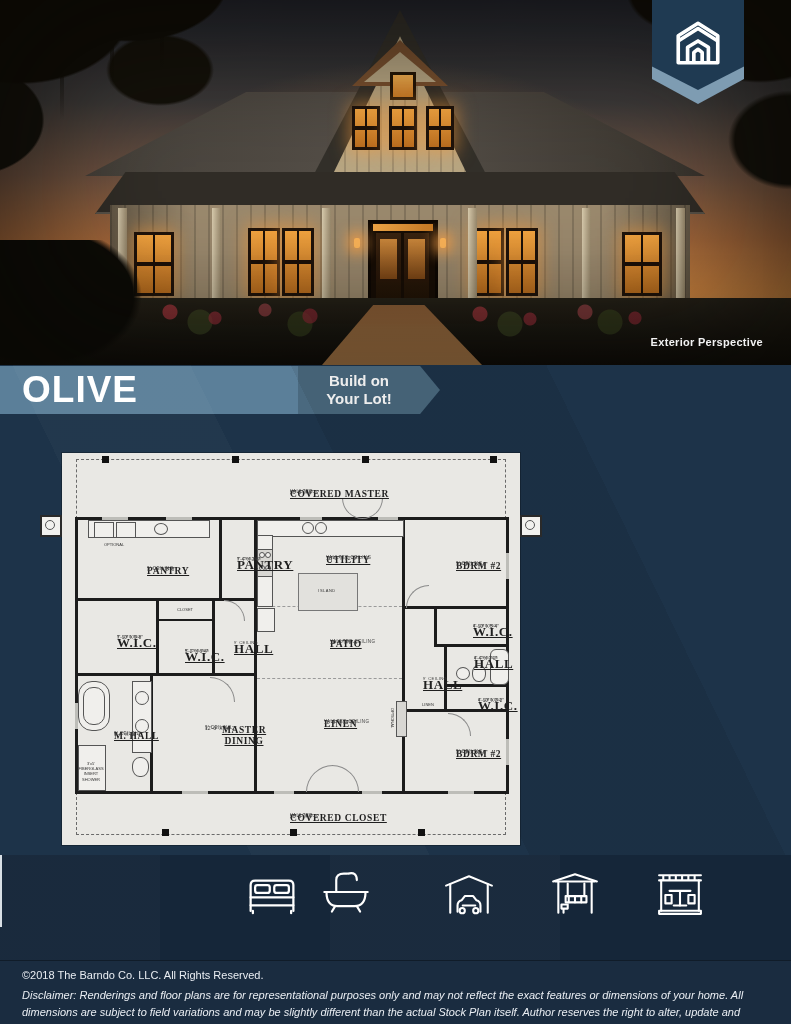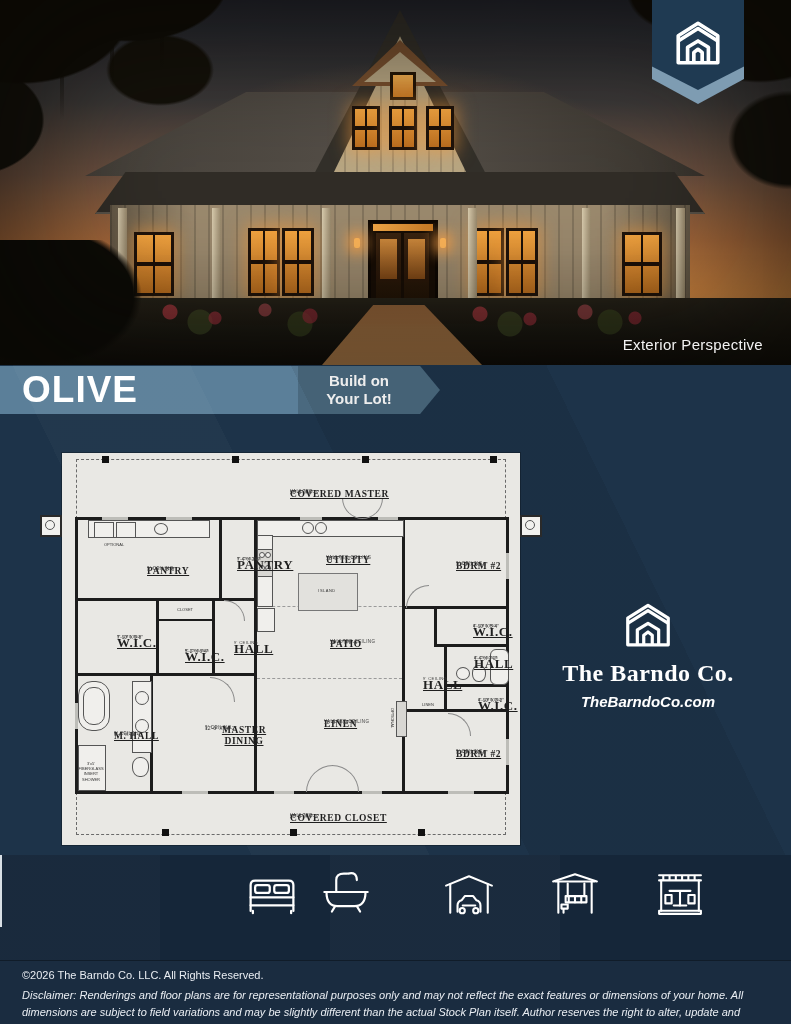--- a/index.html
+++ b/index.html
@@ -56,21 +56,21 @@
     radial-gradient(ellipse 160px 100px at 200px 30px,#0f0c06 60%,transparent 62%),
     radial-gradient(ellipse 120px 90px at 40px 170px,#12100a 60%,transparent 62%),
     radial-gradient(ellipse 90px 60px at 230px 120px,#14110a 55%,transparent 60%);}
   .moss{width:4px;background:linear-gradient(#0f0c06,rgba(15,12,6,0));}
   .tree-right{left:620px;top:-40px;width:200px;height:280px;background:
     radial-gradient(ellipse 140px 100px at 140px 60px,#100d07 60%,transparent 63%),
     radial-gradient(ellipse 90px 70px at 60px 30px,#100d07 55%,transparent 60%),
     radial-gradient(ellipse 100px 80px at 170px 180px,#12100a 55%,transparent 62%);}
   .bush-left{left:-40px;top:240px;width:200px;height:140px;background:radial-gradient(ellipse at 40% 40%,#0c0b07 55%,transparent 60%);}
   .vignette{left:0;top:0;width:791px;height:365px;box-shadow:inset 0 0 130px 40px rgba(8,7,4,.6);}
-  .photo-caption{right:28px;top:336px;color:#f2f2f2;font-size:15px;letter-spacing:.3px;}
+  .photo-caption{right:28px;top:336px;color:#f2f2f2;font-size:11px;letter-spacing:.3px;font-weight:bold;}
 
   
   .badge-under{left:652px;top:0;width:92px;height:104px;background:#7e9cb2;
     clip-path:polygon(0 0,100% 0,100% 76%,50% 100%,0 76%);}
   .badge{left:652px;top:0;width:92px;height:90px;background:#1f3a52;
     clip-path:polygon(0 0,100% 0,100% 74%,50% 100%,0 74%);}
   .badge svg{position:absolute;left:20px;top:16px;}
 
   
   .banner-light{left:0;top:366px;width:300px;height:48px;background:#5b7f99;}
@@ -373,32 +373,20 @@
         <div class="rname">COVERED CLOSET</div>
         <div class="rdims">55'-5" X 6'-0"</div>
     </div>
 
     <div class="tiny" style="left:29px;top:318px;width:26px;">3'x5' FIBERGLASS INSERT SHOWER</div>
     <div class="tiny" style="left:366px;top:252px;">LINEN</div>
     <div class="tiny" style="left:52px;top:92px;">OPTIONAL</div>
     <div class="tiny vert" style="left:330px;top:265px;">OPTIONAL</div>
   </div>
 
-  <div class="abs brand">
-    <svg width="56" height="48" viewBox="0 0 100 90">
-      <g fill="none" stroke="#ffffff" stroke-width="6" stroke-linejoin="round">
-        <path d="M12 84 V34 L50 10 L88 34 V84 Z"></path>
-        <path d="M12 44 L50 20 L88 44"></path>
-        <path d="M30 84 V56 L50 44 L70 56 V84"></path>
-        <path d="M42 84 V66 L50 60 L58 66 V84"></path>
-      </g>
-    </svg>
-    <div class="brand-name">The Barndo Co.</div>
-    <div class="brand-site">TheBarndoCo.com</div>
-  </div>
 
   <div class="abs stats">
 
     <svg class="abs" style="left:245px;top:18px;" width="54" height="42" viewBox="0 0 48 36">
       <g class="sicon">
         <path d="M5 33 V10 q0-4 4-4 h30 q4 0 4 4 v23"></path>
         <rect x="9" y="10" width="13" height="7" rx="2"></rect>
         <rect x="26" y="10" width="13" height="7" rx="2"></rect>
         <path d="M5 21 h38 M5 28 h38"></path>
         <path d="M7 33 v2 M41 33 v2"></path>
@@ -448,20 +436,20 @@
         <rect x="10" y="23" width="6" height="8"></rect>
         <rect x="32" y="23" width="6" height="8"></rect>
         <path d="M18 33 h12"></path>
         <path d="M4 38 h40 v3 h-40 z"></path>
       </g>
     </svg>
 
   </div>
 
   <div class="abs footer">
-    <div class="copyright">©2026 The Barndo Co. LLC. All Rights Reserved.</div>
+    <div class="copyright">©2018 The Barndo Co. LLC. All Rights Reserved.</div>
     <div class="disclaimer">
       <span>Disclaimer: Renderings and floor plans are for representational purposes only and may not reflect the exact features or dimensions of your home. All dimensions are subject</span>
       <span>to field variations and may be slightly different than the actual Stock Plan itself. Author reserves the right to alter, update and improve Stock Plans at their discretion.</span>
     </div>
   </div>
 
 </div>
 
 </body></html>

